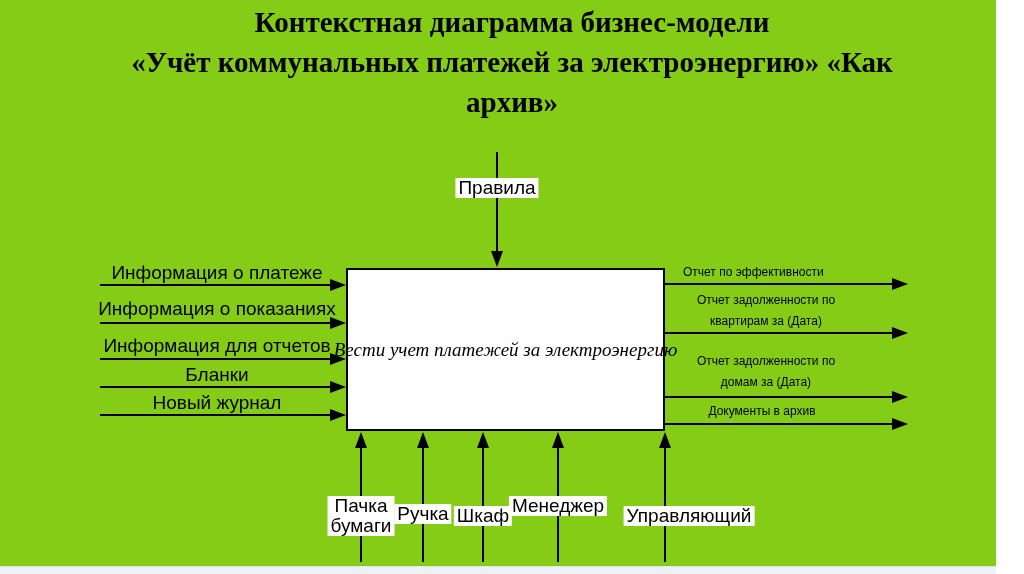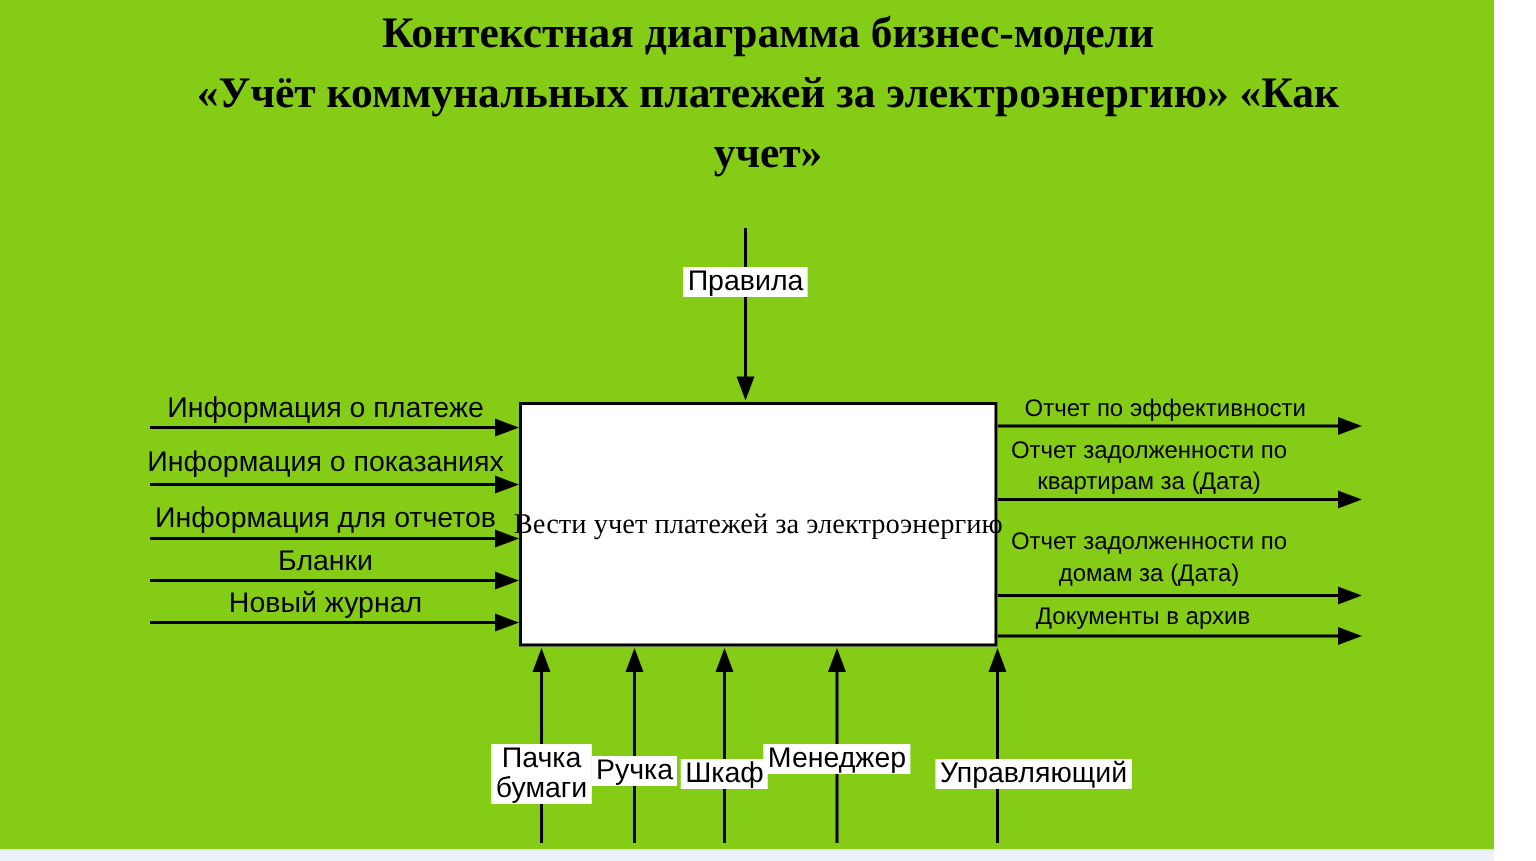--- a/index.html
+++ b/index.html
@@ -38,20 +38,21 @@
     left: 346px;
     top: 268px;
     width: 319px;
     height: 163px;
     box-sizing: border-box;
     border: 2px solid #000000;
     background: #ffffff;
     display: flex;
     align-items: center;
     justify-content: center;
+    font-style: italic;
   }
   .process-box .box-label {
     font-family: "Liberation Serif", serif;
     font-size: 19px;
     white-space: nowrap;
     color: #000000;
   }
   .lbl {
     position: absolute;
     font-size: 19px;
@@ -62,21 +63,21 @@
   .centered {
     transform: translateX(-50%);
     text-align: center;
   }
   .on-line {
     background: #ffffff;
     padding: 0 3px;
   }
   .out-lbl {
     position: absolute;
-    font-size: 16px;
+    font-size: 12px;
     line-height: 21px;
     white-space: nowrap;
     color: #000000;
   }
   .bottom-strip {
     position: absolute;
     left: 0;
     top: 566px;
     width: 1024px;
     height: 8px;
@@ -84,21 +85,21 @@
   }
 </style>
 </head>
 <body>
 
 <div class="canvas">
 
   <div class="title">
     <div>Контекстная диаграмма бизнес-модели</div>
     <div>«Учёт коммунальных платежей за электроэнергию» «Как</div>
-    <div>учет»</div>
+    <div>архив»</div>
   </div>
 
   <svg class="arrow-layer" width="1024" height="574" viewBox="0 0 1024 574">
 
     <g>
       <line x1="497" y1="152" x2="497" y2="253" stroke="#000" stroke-width="2"></line>
       <polygon points="497,267 491,251 503,251" fill="#000"></polygon>
     </g>
 
     <g>

